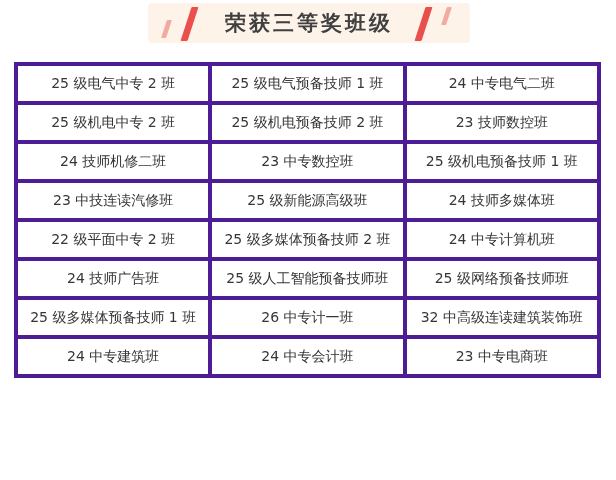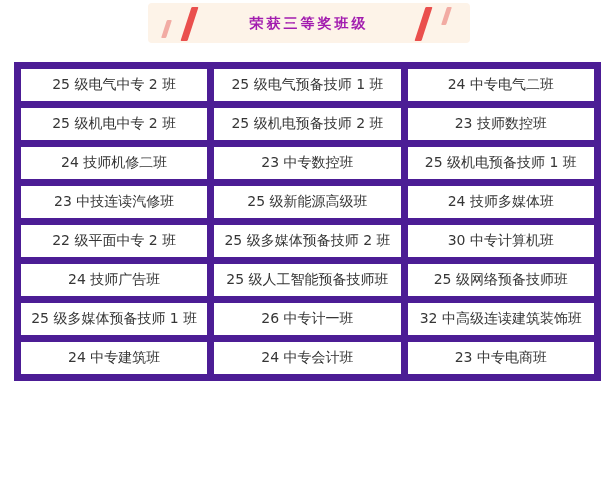--- a/index.html
+++ b/index.html
@@ -30,38 +30,38 @@
     border-radius: 1px;
   }
   .slash.light { width: 5px; height: 18px; background: #f2aba3; }
   .slash.dark  { width: 7px; height: 34px; background: #ea4f4d; }
   .slash-group.left  .light { position: absolute; left: 2px;  bottom: 5px; }
   .slash-group.left  .dark  { position: absolute; left: 24px; top: 4px; }
   .slash-group.right .dark  { position: absolute; left: 10px; top: 4px; }
   .slash-group.right .light { position: absolute; left: 34px; top: 4px; }
 
   .banner-title {
-    color: #a21caf;
-    font-size: 14px;
+    color: #404040;
+    font-size: 21px;
     font-weight: bold;
     letter-spacing: 3px;
     white-space: nowrap;
     line-height: 40px;
   }
 
   
   .prize-table {
     position: absolute;
     left: 14px; top: 62px;
     width: 587px;
     border-collapse: collapse;
     table-layout: fixed;
   }
   .prize-table td {
-    border: 7px solid #4c1d95;
+    border: 4px solid #4c1d95;
     height: 39px;
     text-align: center;
     vertical-align: middle;
     font-size: 14px;
     color: #363636;
     padding: 2px 4px;
     white-space: nowrap;
     overflow: hidden;
   }
 </style>
@@ -100,21 +100,21 @@
           <td>25 级机电预备技师 1 班</td>
         </tr>
         <tr>
           <td>23 中技连读汽修班</td>
           <td>25 级新能源高级班</td>
           <td>24 技师多媒体班</td>
         </tr>
         <tr>
           <td>22 级平面中专 2 班</td>
           <td>25 级多媒体预备技师 2 班</td>
-          <td>30 中专计算机班</td>
+          <td>24 中专计算机班</td>
         </tr>
         <tr>
           <td>24 技师广告班</td>
           <td>25 级人工智能预备技师班</td>
           <td>25 级网络预备技师班</td>
         </tr>
         <tr>
           <td>25 级多媒体预备技师 1 班</td>
           <td>26 中专计一班</td>
           <td>32 中高级连读建筑装饰班</td>

